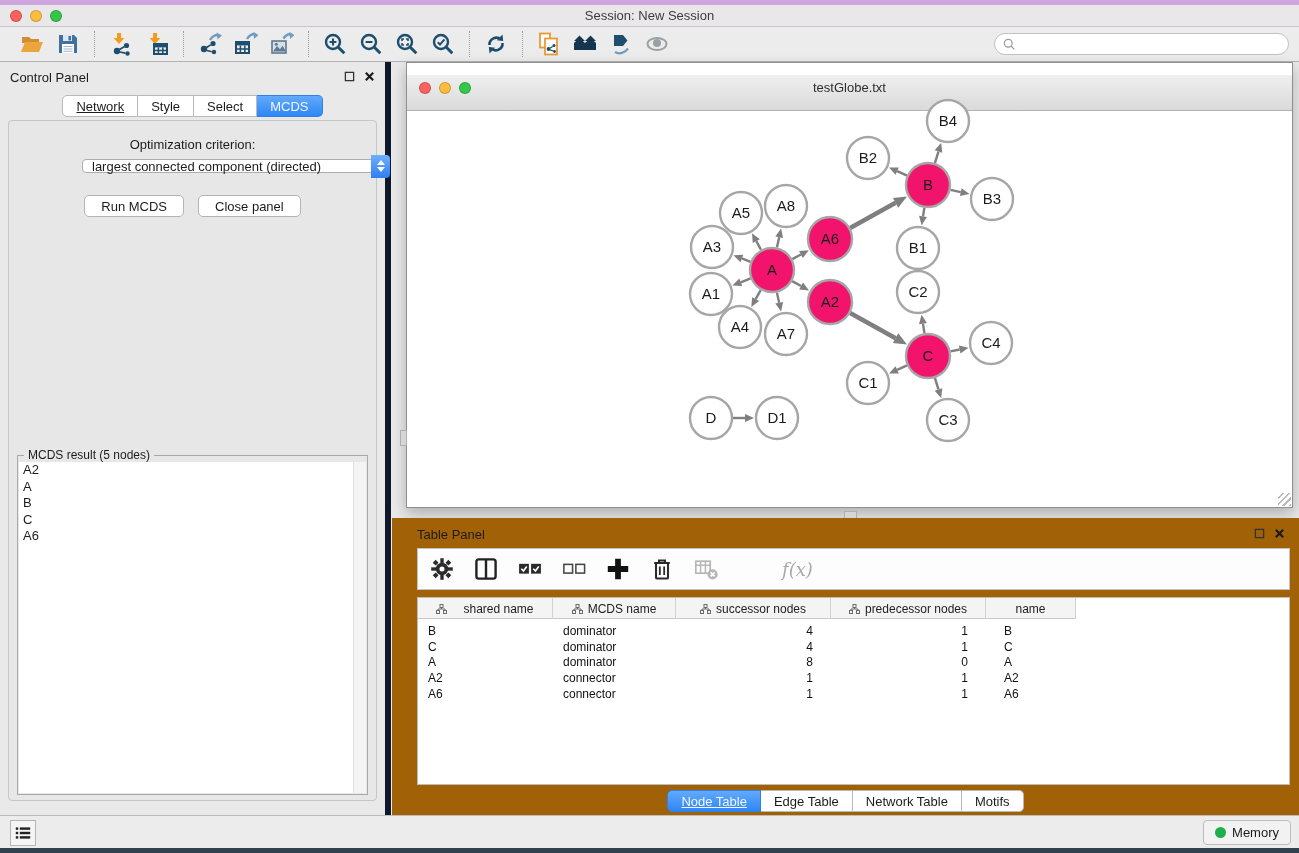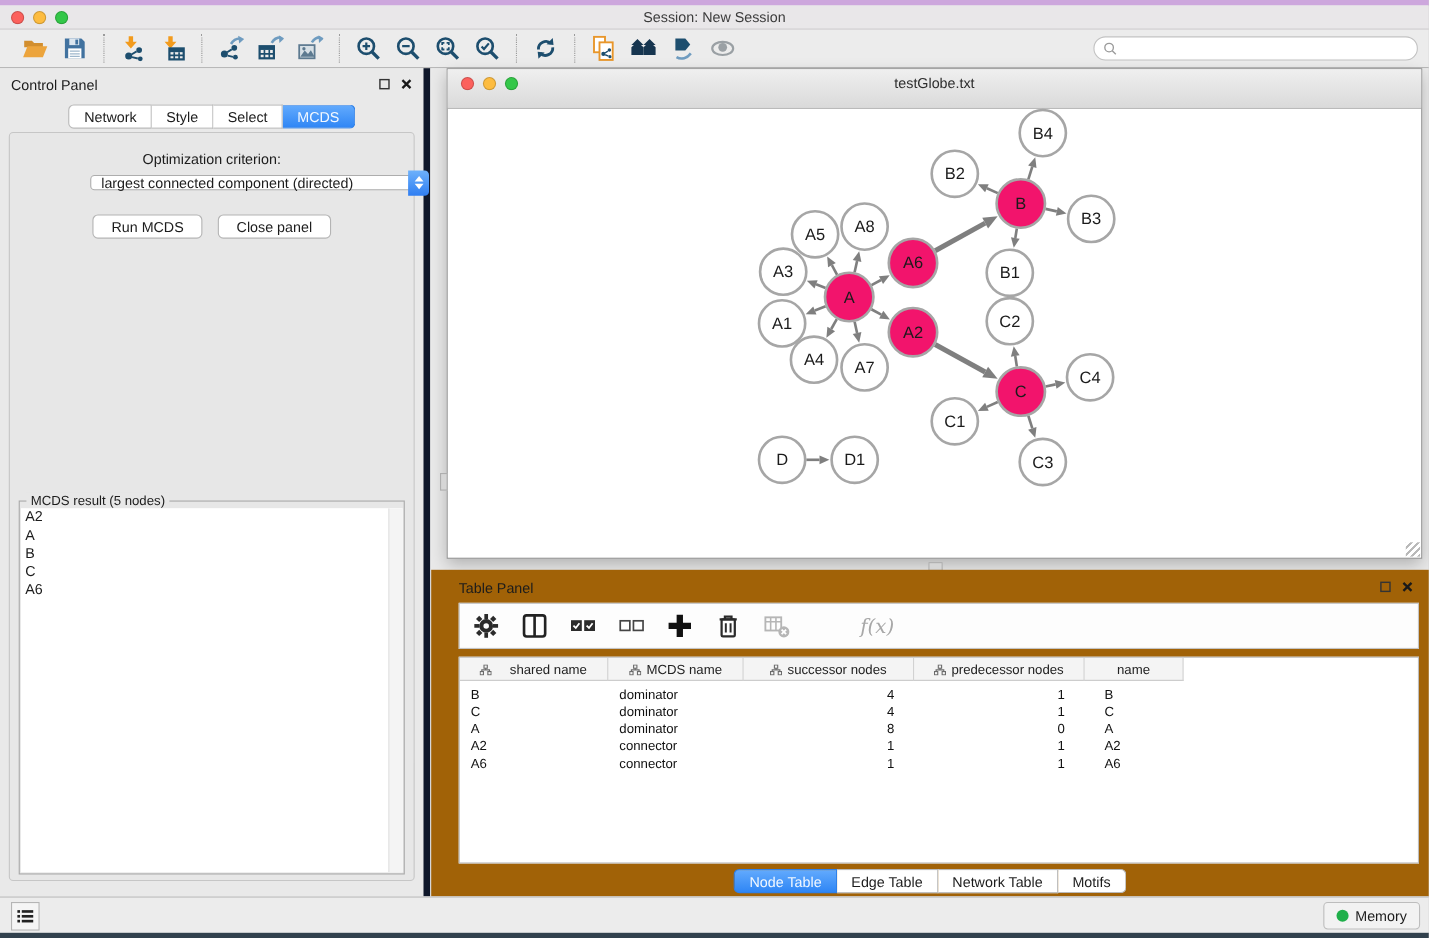--- a/index.html
+++ b/index.html
@@ -26,21 +26,21 @@
   #search-box input{border:none;outline:none;background:transparent;flex:1;font-size:12px;margin-left:5px;}
   
   #control-panel{position:absolute;left:0;top:62px;width:391px;height:753px;background:#e9e9e9;
                  border-right:6px solid #0f172a;}
   .panel-head{position:absolute;left:10px;top:8px;font-size:13px;color:#1c1c1c;}
   .panel-icons{position:absolute;right:10px;top:9px;display:flex;gap:9px;align-items:center;}
   .panel-icons svg{width:11px;height:11px;}
   .seg{display:flex;}
   .seg .tab{height:22px;padding:0 13px;display:flex;align-items:center;background:#fff;
             border:1px solid #b9b9b9;border-left:none;font-size:13px;color:#1c1c1c;cursor:default;}
-  .seg .tab:first-child{border-left:1px solid #b9b9b9;border-radius:5px 0 0 5px;}
+  .seg .tab:first-child{border-left:1px solid #b9b9b9;border-radius:5px 0 0 5px;text-decoration:underline;}
   .seg .tab:last-child{border-radius:0 5px 5px 0;}
   .seg .tab.sel{background:linear-gradient(#62aafd,#2f86f5);border-color:#2f80e8;color:#f2f8ff;}
   #cp-tabs{position:absolute;left:0;right:0;top:33px;display:flex;justify-content:center;}
   #cp-content{position:absolute;left:8px;right:8px;top:58px;bottom:14px;background:#e7e7e7;
               border:1px solid #c6c6c6;border-radius:4px;}
   #opt-label{position:absolute;left:0;right:0;top:16px;text-align:center;font-size:13px;}
   #criterion-select{position:absolute;left:33px;top:38px;width:308px;height:14px;background:#fff;
                     border:1px solid #adadad;border-radius:4px;display:flex;align-items:center;margin-left:40px;}
   #criterion-select .val{flex:1;font-size:13px;padding-left:9px;white-space:nowrap;overflow:hidden;}
   #criterion-select .stepper{width:19px;height:23px;margin:-1px -1px -1px 0;border-radius:0 4px 4px 0;
@@ -53,21 +53,21 @@
            font-size:13px;display:flex;align-items:center;color:#1c1c1c;}
   #result-box{position:absolute;left:8px;right:8px;top:334px;bottom:5px;border:1px solid #a9a9a9;}
   #result-legend{position:absolute;left:6px;top:-8px;background:#e7e7e7;padding:0 4px;font-size:12px;}
   #result-list{position:absolute;left:1px;right:1px;top:6px;bottom:1px;background:#fff;overflow:hidden;}
   #result-scroll{position:absolute;right:0;top:0;bottom:0;width:13px;background:#f4f4f4;border-left:1px solid #e2e2e2;}
   .result-item{font-size:13px;line-height:16.5px;padding-left:4px;}
   
   #right-area{position:absolute;left:392px;top:62px;width:907px;height:753px;background:#e9e9e9;}
   #network-window{position:absolute;left:14px;top:0;width:887px;height:446px;background:#fff;
                   border:1px solid #8f8f8f;box-shadow:0 6px 14px rgba(0,0,0,.25);}
-  #nw-titlebar{position:absolute;left:0;top:0;right:0;height:36px;background:linear-gradient(#efefef,#dadada);
+  #nw-titlebar{position:absolute;left:0;top:12px;right:0;height:36px;background:linear-gradient(#efefef,#dadada);
                border-bottom:1px solid #b3b3b3;text-decoration:underline;}
   #nw-titlebar .lights{top:7px;left:12px;}
   #nw-title{position:absolute;left:0;right:0;top:5px;text-align:center;font-size:13px;color:#2d2d2d;}
   #graph-wrap{position:absolute;left:0;top:26px;right:0;bottom:0;overflow:hidden;}
   #resize-grip{position:absolute;right:1px;bottom:1px;width:13px;height:13px;
     background:repeating-linear-gradient(135deg,transparent 0 3px,#b9b9b9 3px 4.5px);}
   #left-handle{position:absolute;left:8px;top:368px;width:7px;height:16px;background:#d6d6d6;border:1px solid #aeaeae;}
   #bottom-handle{position:absolute;left:452px;top:449px;width:13px;height:8px;background:#d6d6d6;border:1px solid #aeaeae;}
   
   #table-panel{position:absolute;left:0;right:0;top:456px;bottom:0;background:#a16207;}

